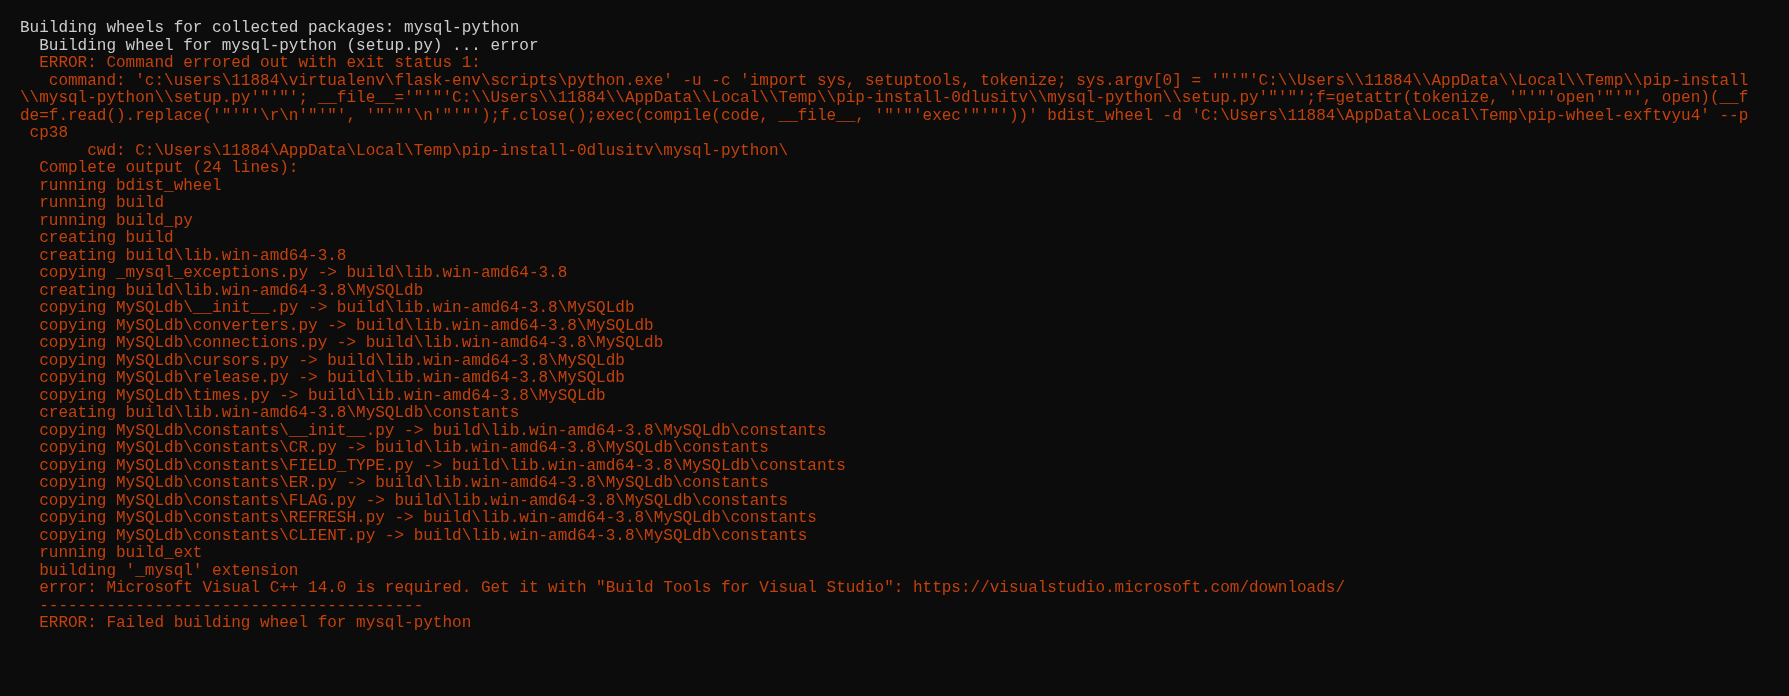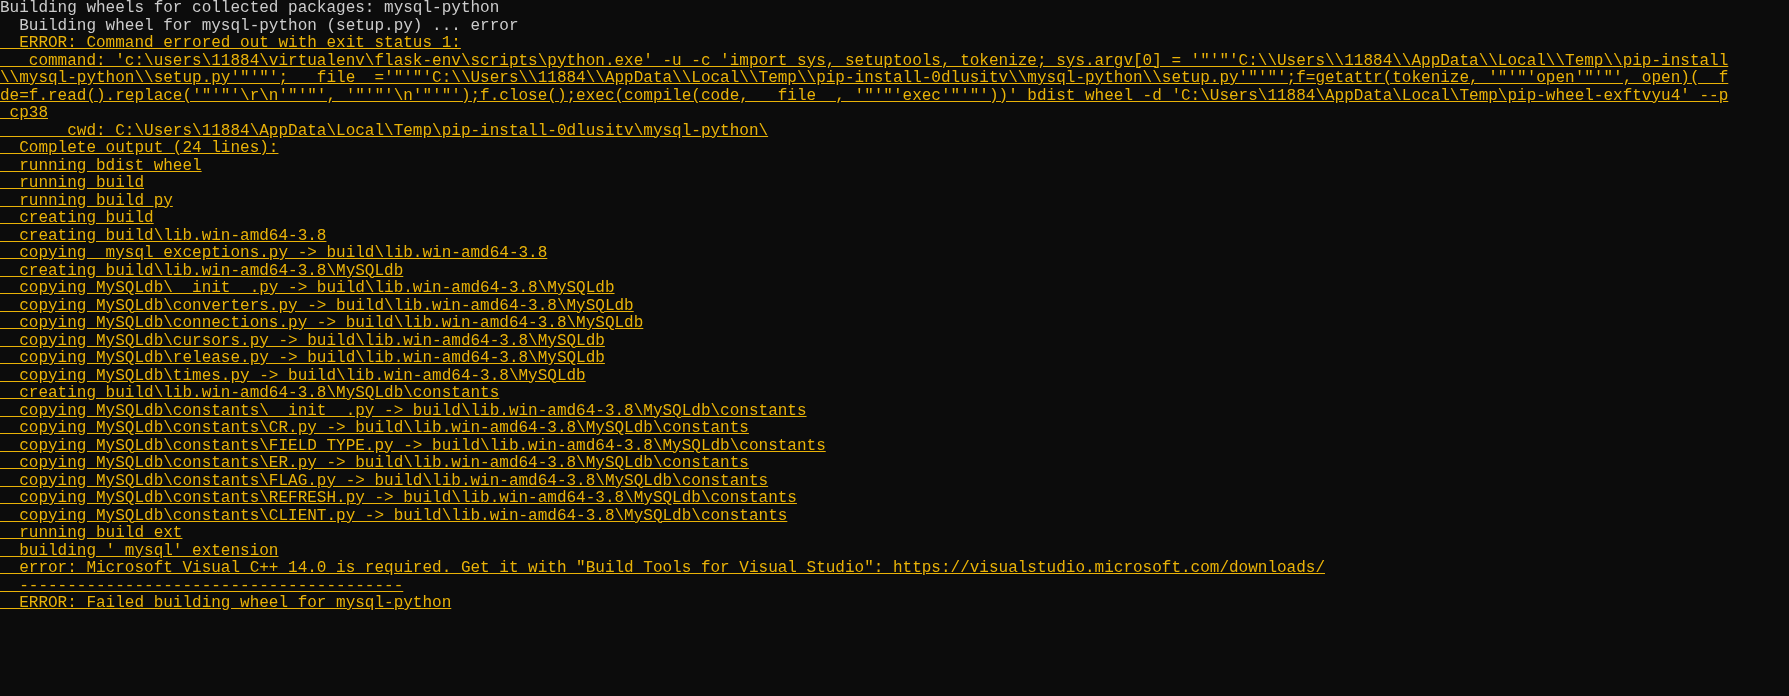--- a/index.html
+++ b/index.html
@@ -4,28 +4,28 @@
 <style>
   html, body {
     margin: 0;
     padding: 0;
     background: #0c0c0c;
     width: 1789px;
     height: 696px;
     overflow: hidden;
   }
   pre.terminal {
-    margin: 0;
-    padding: 0;
+    margin: 12px;
+    padding: 8px;
     font-family: "NSimSun", "SimSun", "Consolas", "Courier New", monospace;
     font-size: 16px;
     line-height: 17.5px;
     white-space: pre;
     letter-spacing: 0px;
   }
   .white { color: #cccccc; }
-  .red   { color: #eab308; text-decoration: underline; }
+  .red   { color: #c2410c; }
   .line  { display: block; }
 </style>
 </head>
 <body>
 
 <pre class="terminal" id="terminal"><span class="line white">Building wheels for collected packages: mysql-python</span><span class="line white">  Building wheel for mysql-python (setup.py) ... error</span><span class="line red">  ERROR: Command errored out with exit status 1:</span><span class="line red">   command: 'c:\users\11884\virtualenv\flask-env\scripts\python.exe' -u -c 'import sys, setuptools, tokenize; sys.argv[0] = '"'"'C:\\Users\\11884\\AppData\\Local\\Temp\\pip-install</span><span class="line red">\\mysql-python\\setup.py'"'"'; __file__='"'"'C:\\Users\\11884\\AppData\\Local\\Temp\\pip-install-0dlusitv\\mysql-python\\setup.py'"'"';f=getattr(tokenize, '"'"'open'"'"', open)(__f</span><span class="line red">de=f.read().replace('"'"'\r\n'"'"', '"'"'\n'"'"');f.close();exec(compile(code, __file__, '"'"'exec'"'"'))' bdist_wheel -d 'C:\Users\11884\AppData\Local\Temp\pip-wheel-exftvyu4' --p</span><span class="line red"> cp38</span><span class="line red">       cwd: C:\Users\11884\AppData\Local\Temp\pip-install-0dlusitv\mysql-python\</span><span class="line red">  Complete output (24 lines):</span><span class="line red">  running bdist_wheel</span><span class="line red">  running build</span><span class="line red">  running build_py</span><span class="line red">  creating build</span><span class="line red">  creating build\lib.win-amd64-3.8</span><span class="line red">  copying _mysql_exceptions.py -&gt; build\lib.win-amd64-3.8</span><span class="line red">  creating build\lib.win-amd64-3.8\MySQLdb</span><span class="line red">  copying MySQLdb\__init__.py -&gt; build\lib.win-amd64-3.8\MySQLdb</span><span class="line red">  copying MySQLdb\converters.py -&gt; build\lib.win-amd64-3.8\MySQLdb</span><span class="line red">  copying MySQLdb\connections.py -&gt; build\lib.win-amd64-3.8\MySQLdb</span><span class="line red">  copying MySQLdb\cursors.py -&gt; build\lib.win-amd64-3.8\MySQLdb</span><span class="line red">  copying MySQLdb\release.py -&gt; build\lib.win-amd64-3.8\MySQLdb</span><span class="line red">  copying MySQLdb\times.py -&gt; build\lib.win-amd64-3.8\MySQLdb</span><span class="line red">  creating build\lib.win-amd64-3.8\MySQLdb\constants</span><span class="line red">  copying MySQLdb\constants\__init__.py -&gt; build\lib.win-amd64-3.8\MySQLdb\constants</span><span class="line red">  copying MySQLdb\constants\CR.py -&gt; build\lib.win-amd64-3.8\MySQLdb\constants</span><span class="line red">  copying MySQLdb\constants\FIELD_TYPE.py -&gt; build\lib.win-amd64-3.8\MySQLdb\constants</span><span class="line red">  copying MySQLdb\constants\ER.py -&gt; build\lib.win-amd64-3.8\MySQLdb\constants</span><span class="line red">  copying MySQLdb\constants\FLAG.py -&gt; build\lib.win-amd64-3.8\MySQLdb\constants</span><span class="line red">  copying MySQLdb\constants\REFRESH.py -&gt; build\lib.win-amd64-3.8\MySQLdb\constants</span><span class="line red">  copying MySQLdb\constants\CLIENT.py -&gt; build\lib.win-amd64-3.8\MySQLdb\constants</span><span class="line red">  running build_ext</span><span class="line red">  building '_mysql' extension</span><span class="line red">  error: Microsoft Visual C++ 14.0 is required. Get it with "Build Tools for Visual Studio": https://visualstudio.microsoft.com/downloads/</span><span class="line red">  ----------------------------------------</span><span class="line red">  ERROR: Failed building wheel for mysql-python</span></pre>
 
 </body></html>

